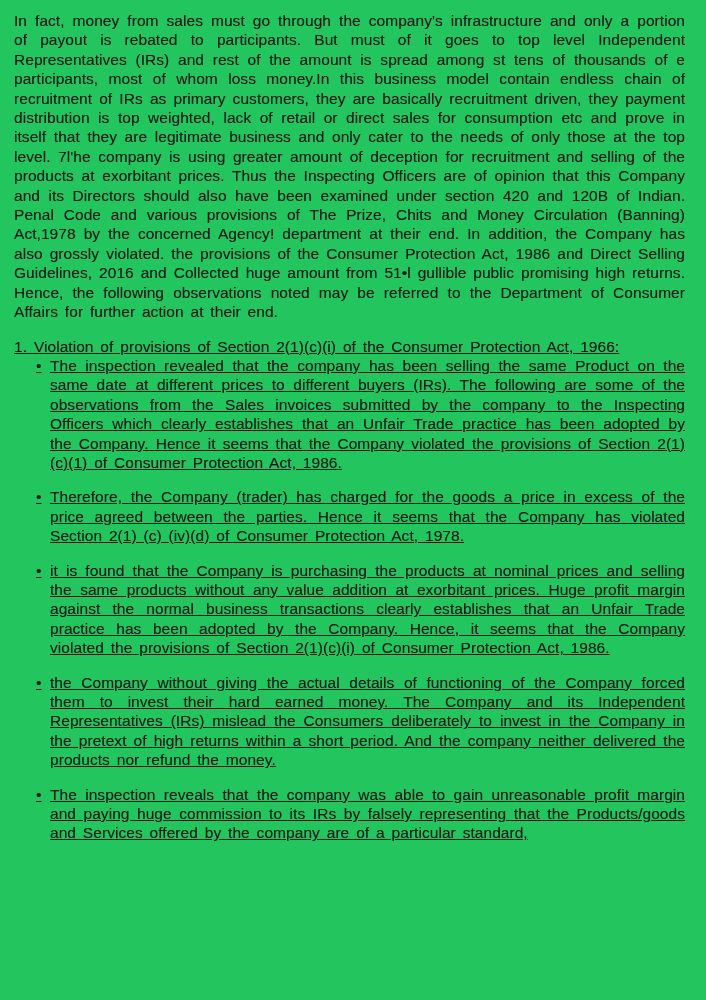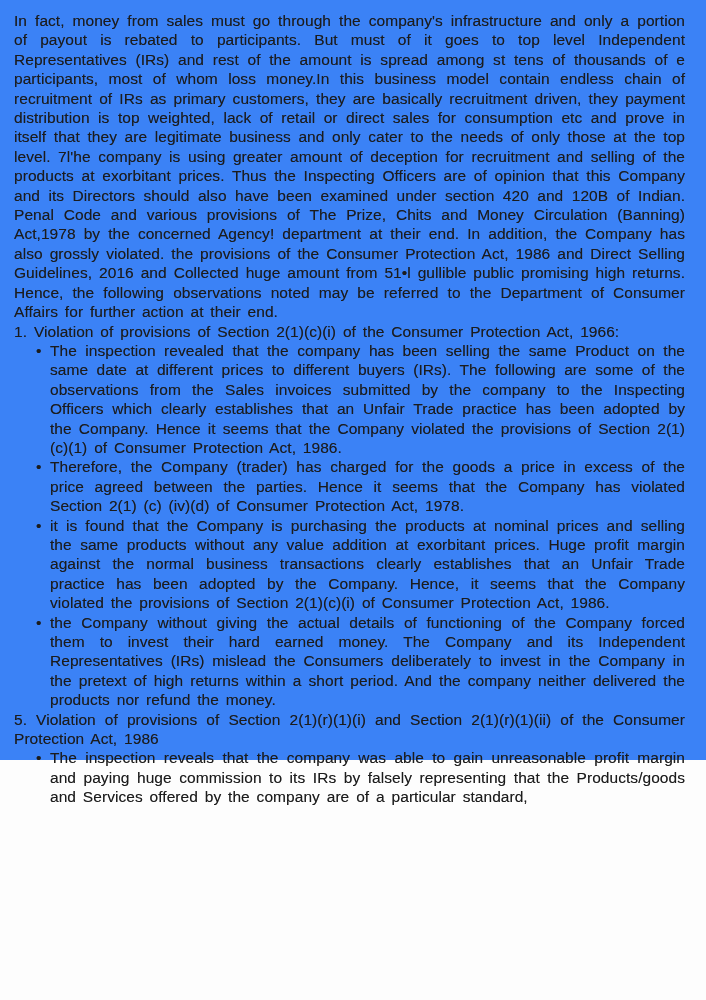--- a/index.html
+++ b/index.html
@@ -7,34 +7,34 @@
   body {
     width: 706px;
     height: 1000px;
     background: #fdfdfd;
     color: #1c1c1c;
     font-family: "Liberation Sans", "DejaVu Sans", sans-serif;
     overflow: hidden;
   }
   .page {
     width: 706px;
-    height: 760px;
+    height: 1000px;
     padding: 11px 21px 0 14px;
-    background: #3b82f6;
+    background: #22c55e;
   }
   .para, .heading, .bullet-text {
     font-size: 15.5px;
     line-height: 19.4px;
     font-weight: 400;
     word-spacing: 2.5px;
     letter-spacing: 0.05px;
     text-shadow: 0 0 0.6px rgba(20,20,20,0.45);
   }
   .justify { text-align: justify; }
-  .violation { margin-top: 0; }
+  .violation { margin-top: 15px; text-decoration: underline; }
   .bullet-row {
     display: flex;
     align-items: flex-start;
   }
   .bullet-marker {
     flex: 0 0 36px;
     width: 36px;
     padding-left: 22px;
     font-size: 15.5px;
     line-height: 19.4px;
@@ -72,20 +72,19 @@
   </section>
 
   <section class="violation">
     <div class="bullet-row">
       <span class="bullet-marker">•</span>
       <p class="bullet-text justify">the Company without giving the actual details of functioning of the Company forced them to invest their hard earned money. The Company and its Independent Representatives (IRs) mislead the Consumers deliberately to invest in the Company in the pretext of high returns within a short period. And the company neither delivered the products nor refund the money.</p>
     </div>
   </section>
 
   <section class="violation">
-    <div class="heading justify">5. Violation of provisions of Section 2(1)(r)(1)(i) and Section 2(1)(r)(1)(ii) of the Consumer Protection Act, 1986</div>
     <div class="bullet-row">
       <span class="bullet-marker">•</span>
       <p class="bullet-text justify">The inspection reveals that the company was able to gain unreasonable profit margin and paying huge commission to its IRs by falsely representing that the Products/goods and Services offered by the company are of a particular standard,</p>
     </div>
   </section>
 
 </div>
 
 </body></html>

